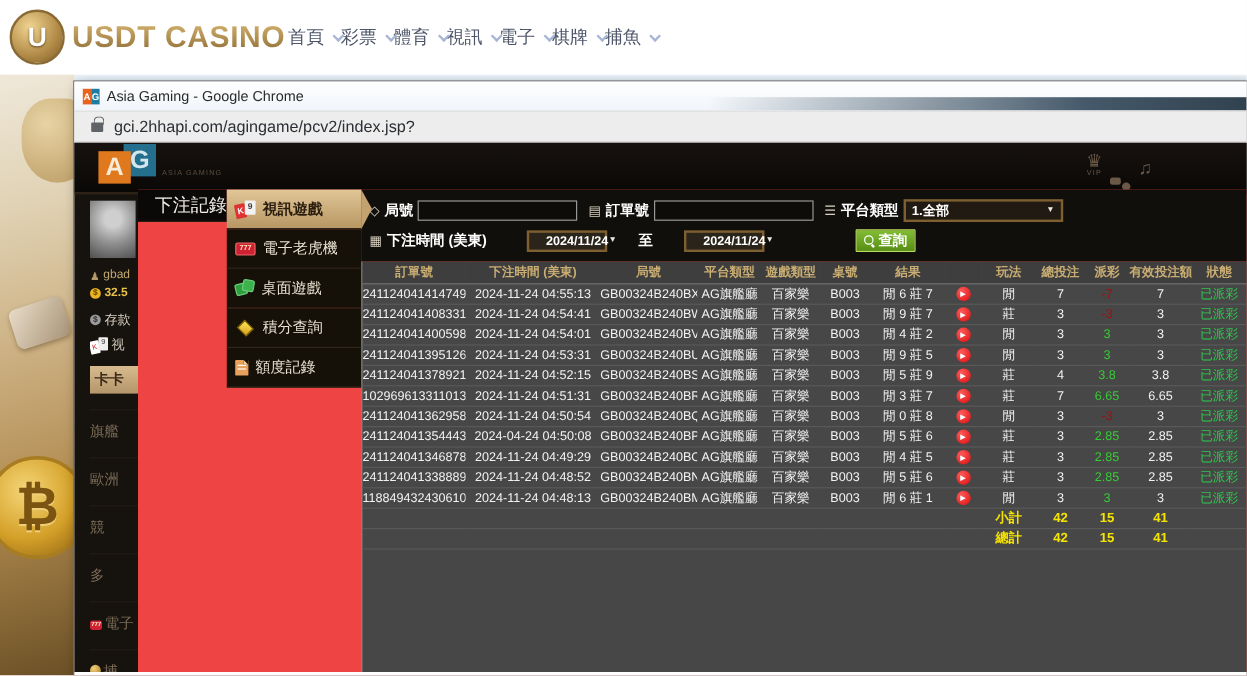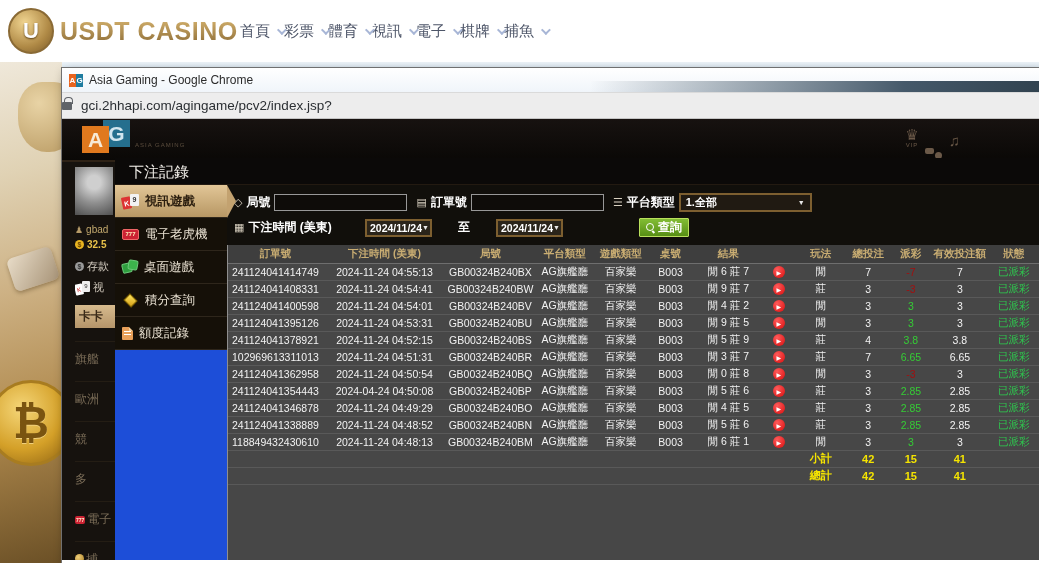--- a/index.html
+++ b/index.html
@@ -29,21 +29,21 @@
 
   
   .popup { position:absolute; left:62px; top:68px; width:977px; height:495px; background:#fff; box-shadow:0 0 0 1px #707070, 3px 4px 10px rgba(0,0,0,.45); }
   .titlebar { position:relative; height:24px; background:linear-gradient(#ffffff,#f0f5fa); display:flex; align-items:center; gap:6px; padding-left:7px; overflow:hidden; }
   .tb-shade { position:absolute; right:0; bottom:0; width:46%; height:11px; background:linear-gradient(to right, rgba(70,90,110,0), #45596a 70%, #31424f); }
   .favicon { display:flex; width:14px; height:13px; flex:none; }
   .favicon i { font-style:normal; width:7px; height:13px; font-size:8px; font-weight:bold; color:#fff; display:flex; align-items:center; justify-content:center; }
   .favicon .fa { background:#e8641e; }
   .favicon .fg { background:#1e7ca0; }
   .wtitle { font-size:12px; color:#2b2b2b; }
-  .urlbar { height:27px; background:#ededed; border-top:1px solid #dadada; border-bottom:1px solid #c4c4c4; display:flex; align-items:center; gap:9px; }
+  .urlbar { height:27px; background:#ededed; border-top:1px solid #dadada; border-bottom:1px solid #c4c4c4; display:flex; align-items:center; gap:9px; padding-left:14px; }
   .lock { position:relative; width:10px; height:8px; background:#5f6368; border-radius:1px; flex:none; }
   .lock::before { content:''; position:absolute; left:1.5px; top:-5px; width:7px; height:6px; border:1.8px solid #5f6368; border-bottom:none; border-radius:4px 4px 0 0; }
   .url { font-size:13.5px; color:#2b2f33; }
 
   
   .page { position:relative; height:441px; background:#16120e; overflow:hidden; }
   .ag-header { position:relative; height:43px; background:linear-gradient(#171210,#0a0806); border-bottom:2px solid #2e2216; }
   .ag-logo { position:absolute; left:20px; top:4px; display:flex; align-items:flex-end; }
   .ag-logo .sq { width:27px; height:27px; display:flex; align-items:center; justify-content:center; font-size:21px; font-weight:bold; }
   .ag-logo .a { background:#e0791e; color:#f7ead6; position:relative; top:3px; z-index:1; }
@@ -73,21 +73,21 @@
   .mini-cards i { font-style:normal; position:absolute; width:8px; height:11px; font-size:6px; display:flex; align-items:center; justify-content:center; border-radius:1px; }
   .mini-cards .mk { left:0; top:3px; background:#fff; color:#c22; transform:rotate(-12deg); }
   .mini-cards .m9 { left:7px; top:0; background:#eee; color:#333; }
   .ltxt { color:#c8c0b4; }
   .litem { margin-top:13px; color:#7a6c57; font-size:12px; border-top:1px solid #241d14; padding-top:9px; white-space:nowrap; }
   .litem.tan { background:linear-gradient(#d7bb8e,#b5956a); color:#3a2a18; height:23px; line-height:23px; padding:0 0 0 4px; border-top:none; margin-top:10px; font-weight:bold; }
   .litem .s777 { display:inline-block; background:#c23; color:#ffe9c8; border-radius:2px; font-size:5px; font-weight:bold; padding:1px 1px; margin-right:2px; vertical-align:1px; }
   .litem .fish { display:inline-block; width:9px; height:9px; border-radius:50%; background:radial-gradient(circle at 35% 35%,#f0cf7a,#a87c20); margin-right:2px; }
 
   
-  .panel { position:absolute; left:53px; top:39px; right:0; bottom:0; background:#1d4ed8; display:flex; flex-direction:column; }
+  .panel { position:absolute; left:53px; top:39px; right:0; bottom:0; background:#ef4444; display:flex; flex-direction:row; }
   .panel-title { height:27px; line-height:27px; padding-left:14px; font-size:15px; color:#f2efe9; background:#0b0908; border-bottom:1px solid #231a11; flex:none; }
   .panel-body { flex:1; display:flex; min-height:0; }
   .pmenu { width:112px; flex:none; list-style:none; }
   .pmenu li { position:relative; height:33px; display:flex; align-items:center; gap:6px; padding-left:7px; font-size:12.5px; color:#e9e1d2; background:#151008; border-bottom:1px solid #2e261b; cursor:pointer; white-space:nowrap; }
   .pmenu li.active { background:linear-gradient(#e2c697,#b79764); color:#2a1d0e; font-weight:bold; z-index:2; }
   .pmenu li.active::after { content:''; position:absolute; right:-9px; top:0; border-top:16px solid transparent; border-bottom:17px solid transparent; border-left:9px solid #c3a270; }
   .mic { flex:none; }
   .ic-cards { position:relative; width:17px; height:15px; }
   .ic-cards i { font-style:normal; position:absolute; width:9px; height:12px; font-size:7px; display:flex; align-items:center; justify-content:center; border-radius:1px; }
   .ic-cards .k { left:0; top:3px; background:#d33; color:#fff; transform:rotate(-12deg); }
@@ -104,21 +104,21 @@
 
   .pmain { flex:1; min-width:0; display:flex; flex-direction:column; }
   .filters { flex:none; padding:5px 0 5px 7px; background:#110f0b; color:#fff; }
   .frow { display:flex; align-items:center; height:25px; font-size:12px; font-weight:bold; }
   .flab { display:flex; align-items:center; gap:4px; white-space:nowrap; }
   .ficon { color:#d8d0c0; font-size:11px; font-weight:normal; }
   .ftext { width:133px; height:17px; background:#0e0c09; border:1px solid #989898; color:#fff; font-size:11px; margin:0 9px 0 4px; font-family:"Liberation Sans",sans-serif; }
   .fsel { width:133px; height:19px; background:#201a12; border:2px solid #7d5f30; color:#fff; font-size:11px; display:flex; justify-content:space-between; align-items:center; padding:0 5px; cursor:pointer; margin-left:4px; }
   .fsel .arr, .fdate .arr { font-size:7px; color:#e8e8e8; }
   .time-lab { width:131px; }
-  .fdate { width:67px; height:18px; background:#2a241a; border:2px solid #7d5f30; color:#fff; font-size:10.5px; font-weight:bold; display:flex; justify-content:space-between; align-items:center; padding:0 3px; cursor:pointer; }
+  .fdate { width:67px; height:18px; background:#2a241a; border:2px solid #7d5f30; color:#fff; font-size:10.5px; font-weight:bold; display:flex; justify-content:space-between; align-items:center; padding:0 14px; cursor:pointer; }
   .to-lab { width:64px; text-align:center; font-size:12px; font-weight:bold; }
   .search-btn { margin-left:76px; height:19px; padding:0 6px; background:linear-gradient(#82bd34,#578e15); border:1px solid #b9e05c; color:#fff; font-size:12px; font-weight:bold; display:flex; align-items:center; gap:3px; cursor:pointer; border-radius:1px; }
   .mag { position:relative; width:9px; height:9px; flex:none; }
   .mag::before { content:''; position:absolute; left:0; top:0; width:6px; height:6px; border:1.5px solid #fff; border-radius:50%; }
   .mag::after { content:''; position:absolute; right:0; bottom:0; width:3px; height:1.5px; background:#fff; transform:rotate(45deg); }
 
   .table-wrap { flex:1; background:#474747; border-left:1px solid #8f8f8f; overflow:hidden; }
   table { width:100%; border-collapse:collapse; table-layout:fixed; }
   th { height:18px; background:#3e3e3e; color:#c9ad72; font-weight:bold; font-size:10.5px; border-bottom:1px solid #6e6e6e; overflow:hidden; white-space:nowrap; }
   td { height:17px; color:#f2f2f2; font-size:10.5px; text-align:center; border-bottom:1px solid #595959; overflow:hidden; white-space:nowrap; }

